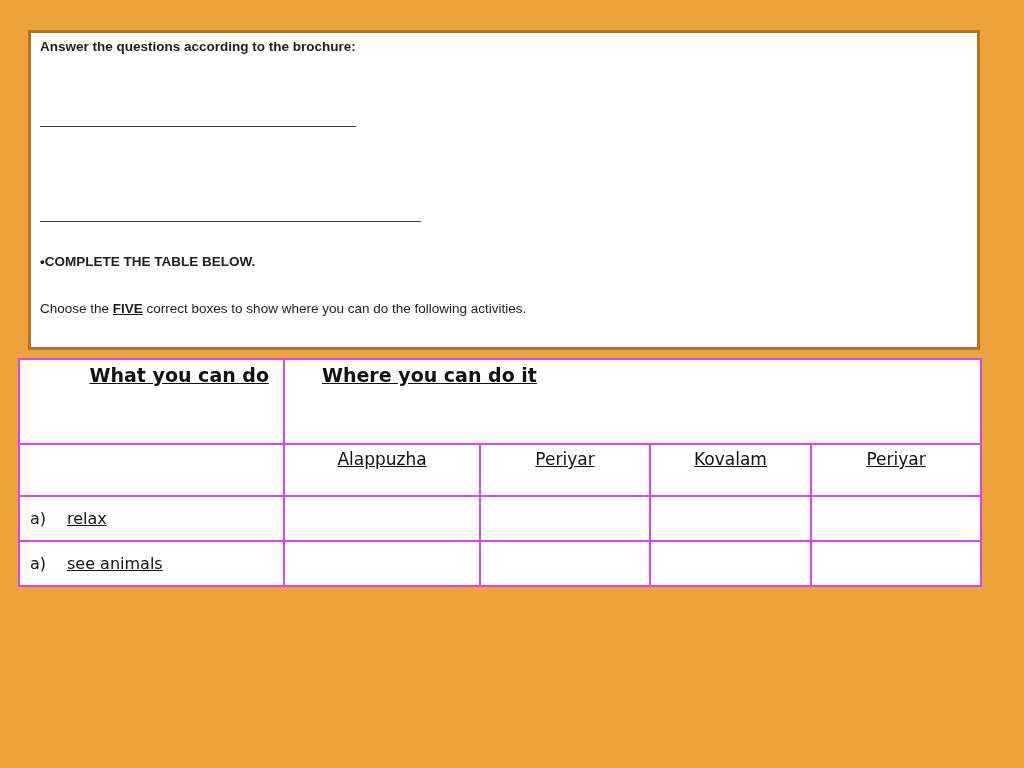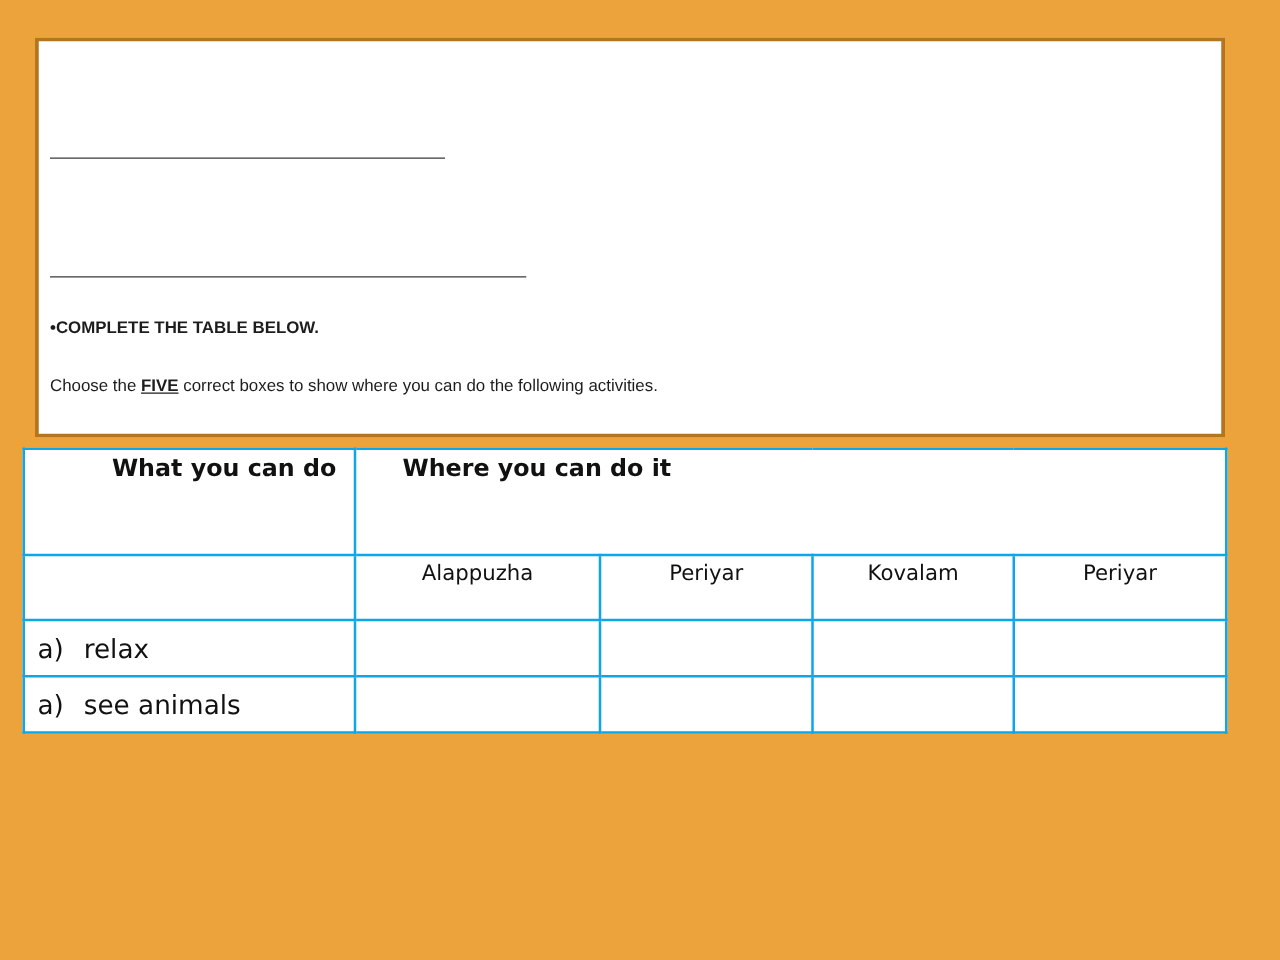--- a/index.html
+++ b/index.html
@@ -58,23 +58,24 @@
     left: 18px;
     top: 358px;
     width: 962px;
     border-collapse: collapse;
     table-layout: fixed;
     font-family: "DejaVu Sans", sans-serif;
     color: #111111;
     background: #FFFFFF;
   }
   .activity-table td {
-    border: 2px solid #0ea5e9;
+    border: 2px solid #d946ef;
     box-sizing: border-box;
     overflow: hidden;
+    text-decoration: underline;
   }
   .row-main   { height: 85px; }
   .row-places { height: 52px; margin-top: 18px; }
   .row-act    { height: 45px; }
 
   .cell-what {
     font-weight: bold;
     font-size: 19px;
     text-align: right;
     vertical-align: top;
@@ -87,33 +88,34 @@
     vertical-align: top;
     padding: 4px 0 0 37px;
   }
   .cell-place {
     font-size: 17px;
     text-align: center;
     vertical-align: top;
     padding-top: 4px;
   }
   .cell-activity {
-    font-size: 21px;
+    font-size: 16px;
     vertical-align: middle;
     padding-left: 10px;
   }
   .act-prefix {
     display: inline-block;
     width: 37px;
   }
 </style>
 </head>
 <body>
 
 <div class="question-box">
+  <div class="qb-line qb-heading">Answer the questions according to the brochure:</div>
 
   <div class="blank-line blank-1"></div>
 
   <div class="blank-line blank-2"></div>
 
   <div class="qb-line qb-choose"><span>Choose the </span><span class="kw-five">FIVE</span><span> correct boxes to show where you can do the following activities.</span></div>
 
   <div class="qb-line qb-complete">•COMPLETE THE TABLE BELOW.</div>
 </div>
 

